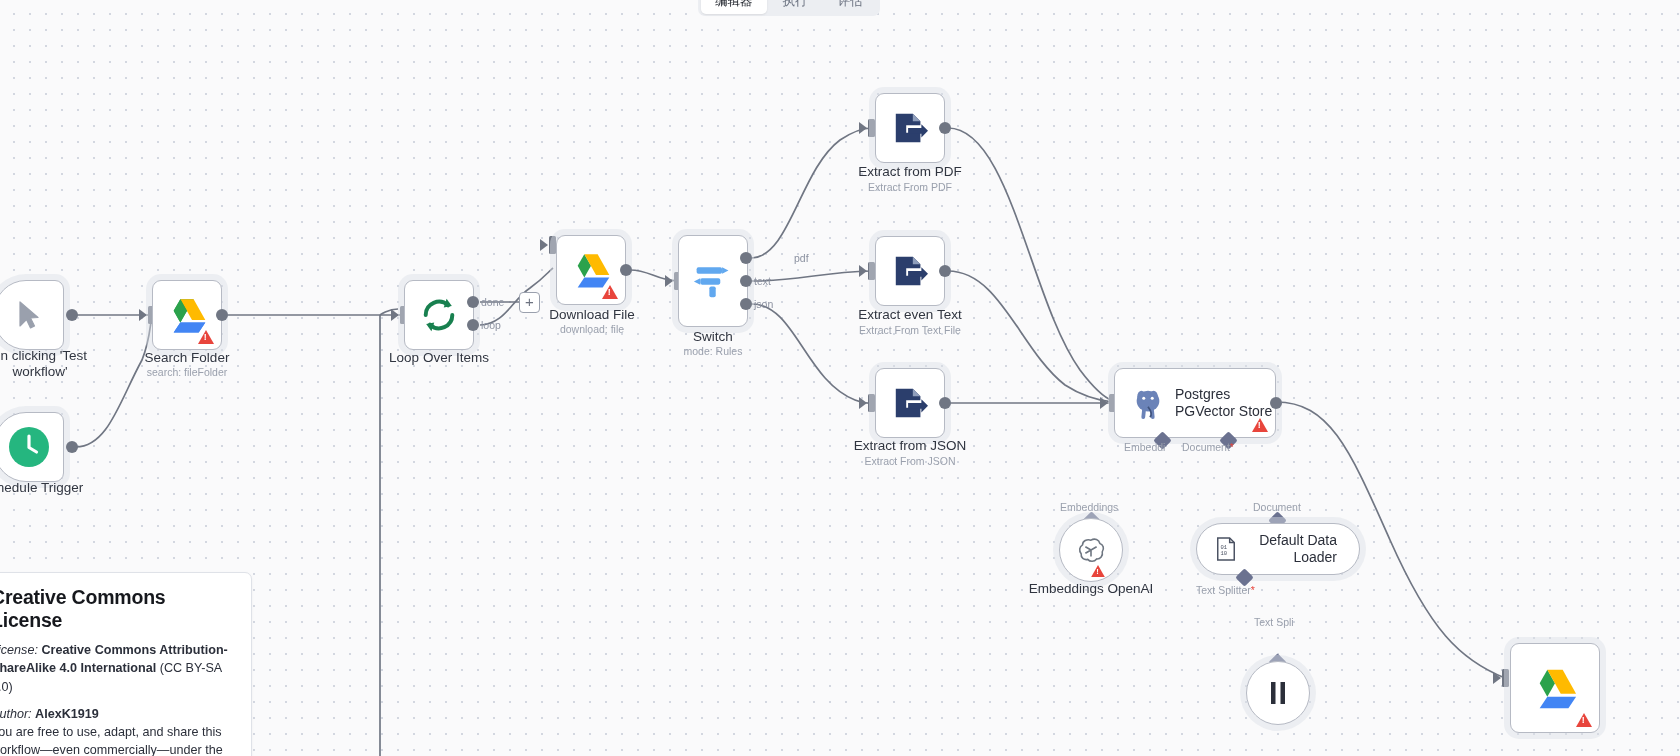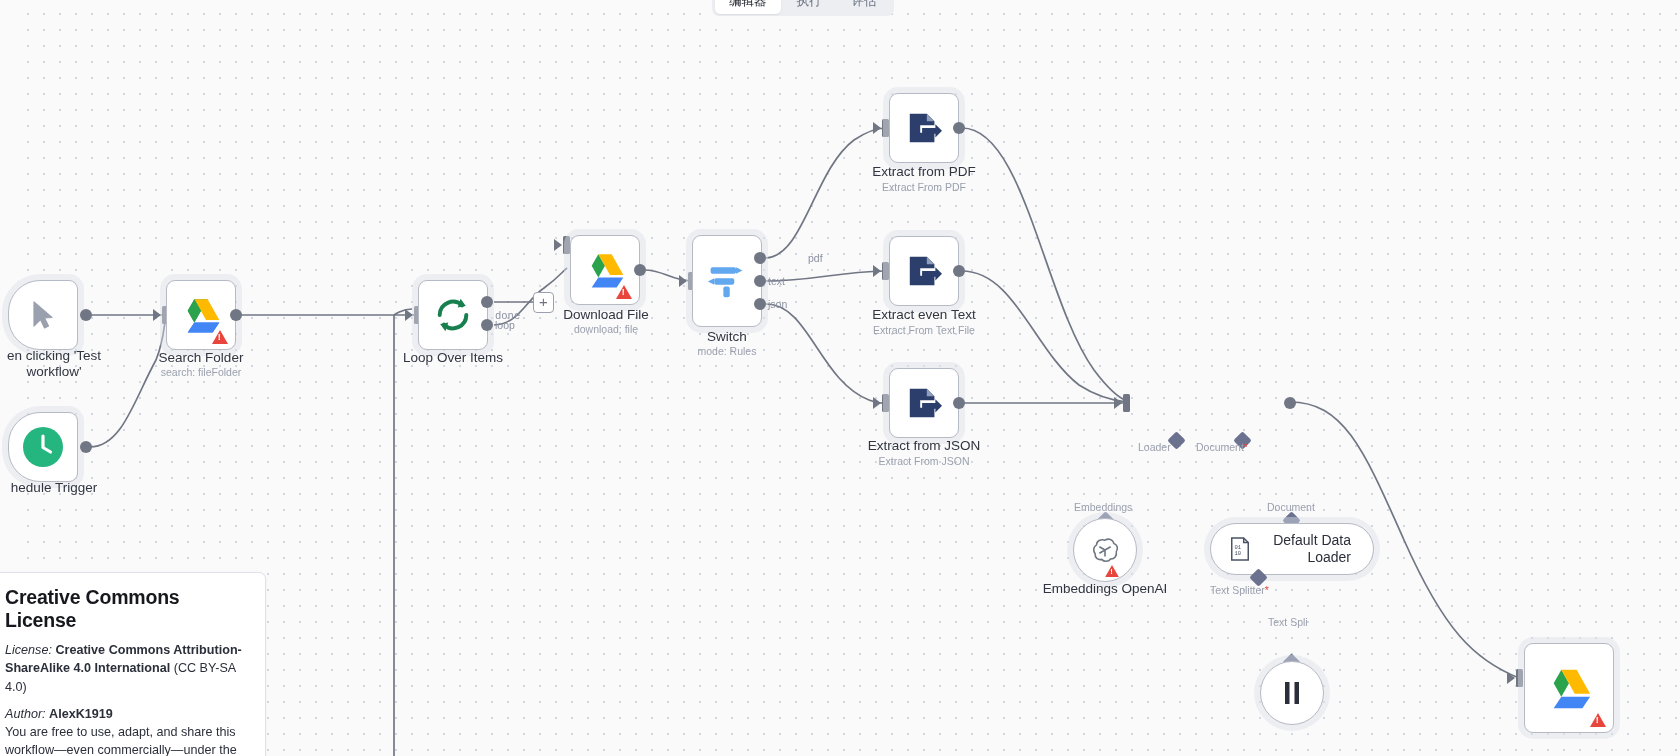--- a/index.html
+++ b/index.html
@@ -7,21 +7,20 @@
     width: 1680px; height: 756px; overflow: hidden;
     font-family: "Liberation Sans", sans-serif;
     background: #fafafb;
   }
   #canvas {
     position: absolute; inset: 0;
     background-color: #fafafb;
     background-image: radial-gradient(circle, #d3d7e0 1.05px, transparent 1.05px);
     background-size: 16px 16px;
     background-position: 6px 6px;
-    margin-left: 14px;
   }
   #edges { position: absolute; inset: 0; width: 1680px; height: 756px; pointer-events: none; }
 
   
   .node {
     position: absolute;
     background: #fff;
     border: 1.6px solid #b6bac4;
     border-radius: 9px;
     box-shadow: 0 0 0 6px rgba(220,223,230,.45);
@@ -221,21 +220,21 @@
     <span>
       <svg class="icon" width="38" height="38" viewBox="0 0 40 40">
         <path d="M6 20 a14 14 0 0 1 23.5 -10.2" stroke="#18804f" stroke-width="4.2" fill="none" stroke-linecap="round"></path>
         <path d="M34 20 a14 14 0 0 1 -23.5 10.2" stroke="#18804f" stroke-width="4.2" fill="none" stroke-linecap="round"></path>
         <path d="M28 3 L33.5 10.5 L25 12 Z" fill="#18804f"></path>
         <path d="M12 37 L6.5 29.5 L15 28 Z" fill="#18804f"></path>
       </svg>
     </span>
   </div>
   <div class="dot" style="left:467px; top:296px;"></div>
-  <div class="portlabel" style="left:481px; top:310px;font-family:Liberation Mono, monospace;">done</div>
+  <div class="portlabel" style="left:481px; top:296px;">done</div>
   <div class="dot" style="left:467px; top:319px;"></div>
   <div class="portlabel" style="left:481px; top:319px;">loop</div>
   <div class="plusbtn" style="left:519px; top:292px;">+</div>
   <div class="caption" style="left:359px; top:350px; width:160px;">Loop Over Items</div>
 
   <div class="inport" style="left:549px; top:236px;"></div>
   <div class="arrowhead" style="left:540px; top:239px;"></div>
   <div class="node sq" style="left:556px; top:235px;">
     <span>
       <svg class="icon" width="40" height="36" viewBox="0 0 48 42">
@@ -312,24 +311,40 @@
         <path d="M17 19 L31 19 L31 15 L38 22 L31 29 L31 25 L17 25 Z" fill="#2b3e6c"></path>
       </svg>
     </span>
   </div>
   <div class="dot" style="left:939px; top:397px;"></div>
   <div class="caption" style="left:830px; top:438px; width:160px;">Extract from JSON</div>
   <div class="subcap" style="left:830px; top:455px; width:160px;">Extract From JSON</div>
 
   <div class="inport" style="left:1109px; top:394px;"></div>
   <div class="arrowhead" style="left:1100px; top:397px;"></div>
+  <div class="node wide" style="left:1114px; top:368px;">
+    <span>
+      <svg class="icon" width="34" height="34" viewBox="0 0 36 36">
+        <ellipse cx="18" cy="16" rx="12" ry="11" fill="#6b83b8"></ellipse>
+        <ellipse cx="11" cy="11" rx="4.4" ry="6" fill="#6b83b8"></ellipse>
+        <ellipse cx="24" cy="11" rx="4.4" ry="6" fill="#6b83b8"></ellipse>
+        <path d="M14 23 L13 33 M22 23 L23 33" stroke="#6b83b8" stroke-width="4" stroke-linecap="round"></path>
+        <path d="M18 22 C21 26 23 30 20 33" stroke="#40537d" stroke-width="1.8" fill="none"></path>
+        <circle cx="13.5" cy="13" r="1.6" fill="#fff"></circle>
+        <circle cx="22.5" cy="13" r="1.6" fill="#fff"></circle>
+      </svg>
+    </span>
+    <span class="nodetitle">Postgres
+PGVector Store</span>
+    <span class="warn"></span>
+  </div>
   <div class="dot" style="left:1270px; top:397px;"></div>
   <div class="diamond" style="left:1156px; top:434px;"></div>
   <div class="diamond" style="left:1222px; top:434px;"></div>
-  <div class="subport-label" style="left:1124px; top:441px;">Loader</div>
+  <div class="subport-label" style="left:1124px; top:441px;">Embeddi</div>
   <div class="subport-label" style="left:1182px; top:441px;text-align:center;">
     <span>Document</span><span class="req">*</span>
   </div>
 
   <div class="subport-label" style="left:1060px; top:501px;">Embeddings</div>
   <div class="diamond" style="left:1085px; top:514px;"></div>
   <div class="node circ" style="left:1059px; top:518px;">
     <span>
       <svg class="icon" width="30" height="30" viewBox="0 0 32 32">
         <g stroke="#6e7681" stroke-width="1.7" fill="none" stroke-linejoin="round">

